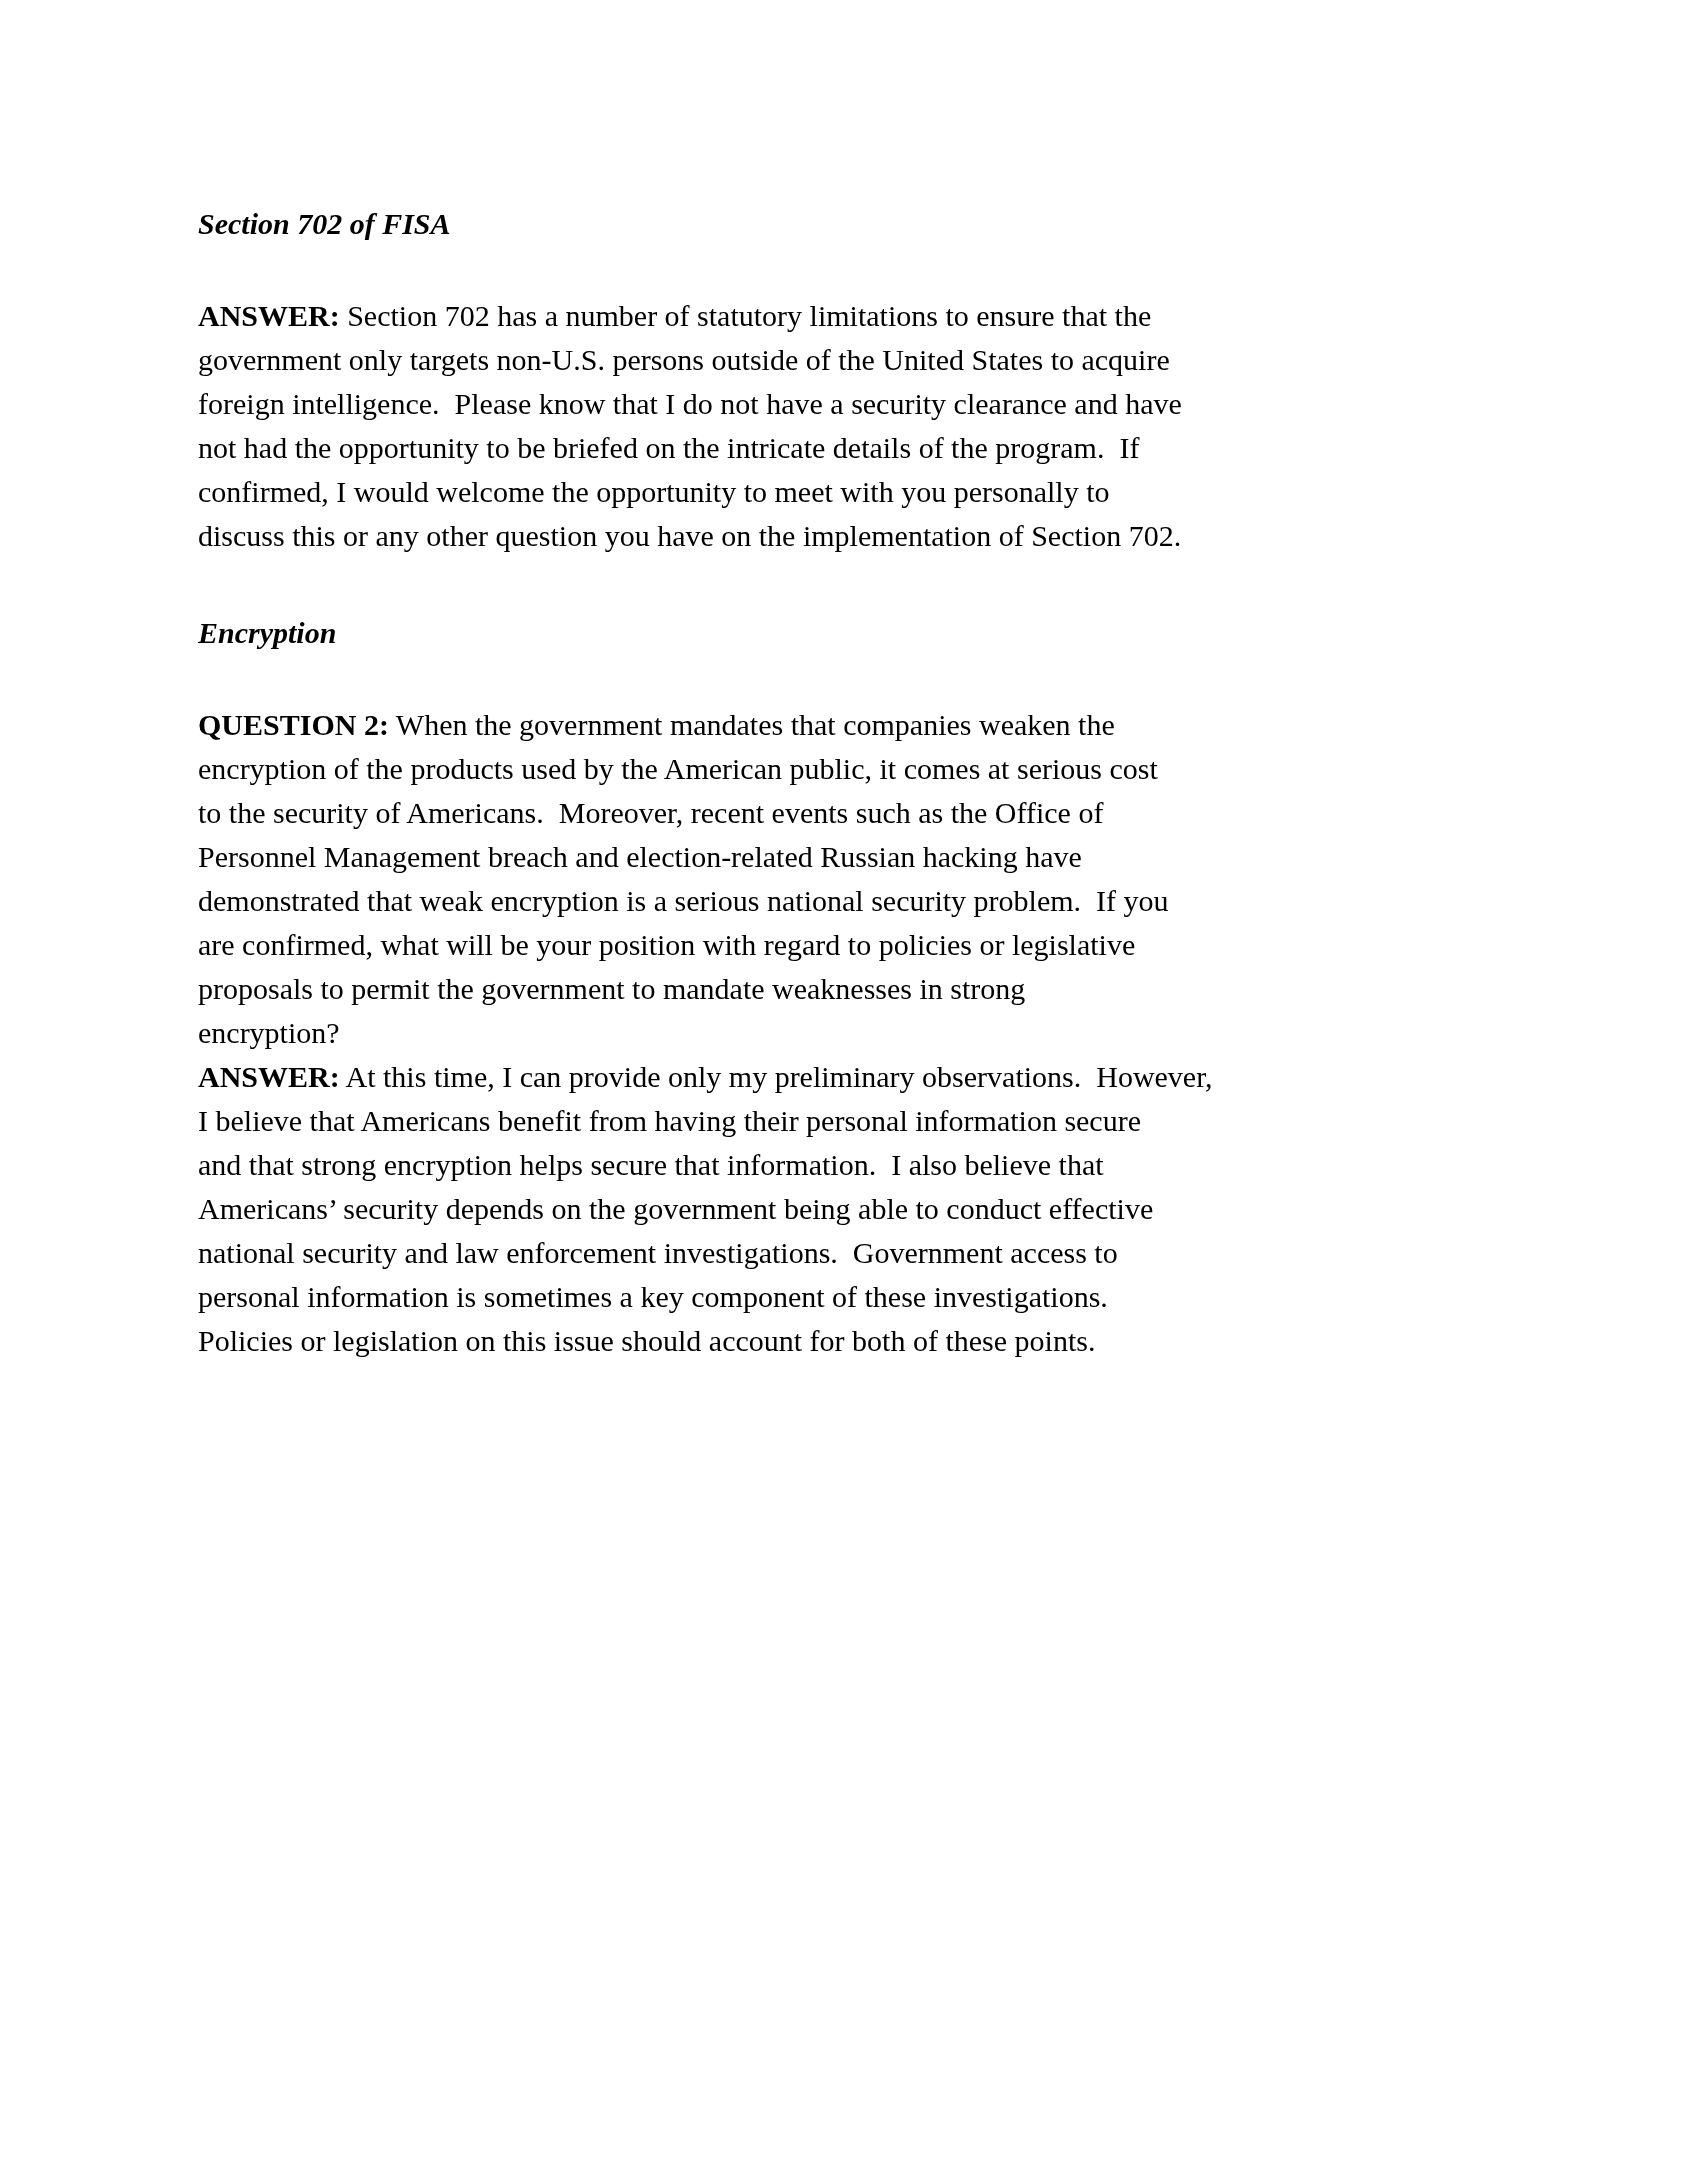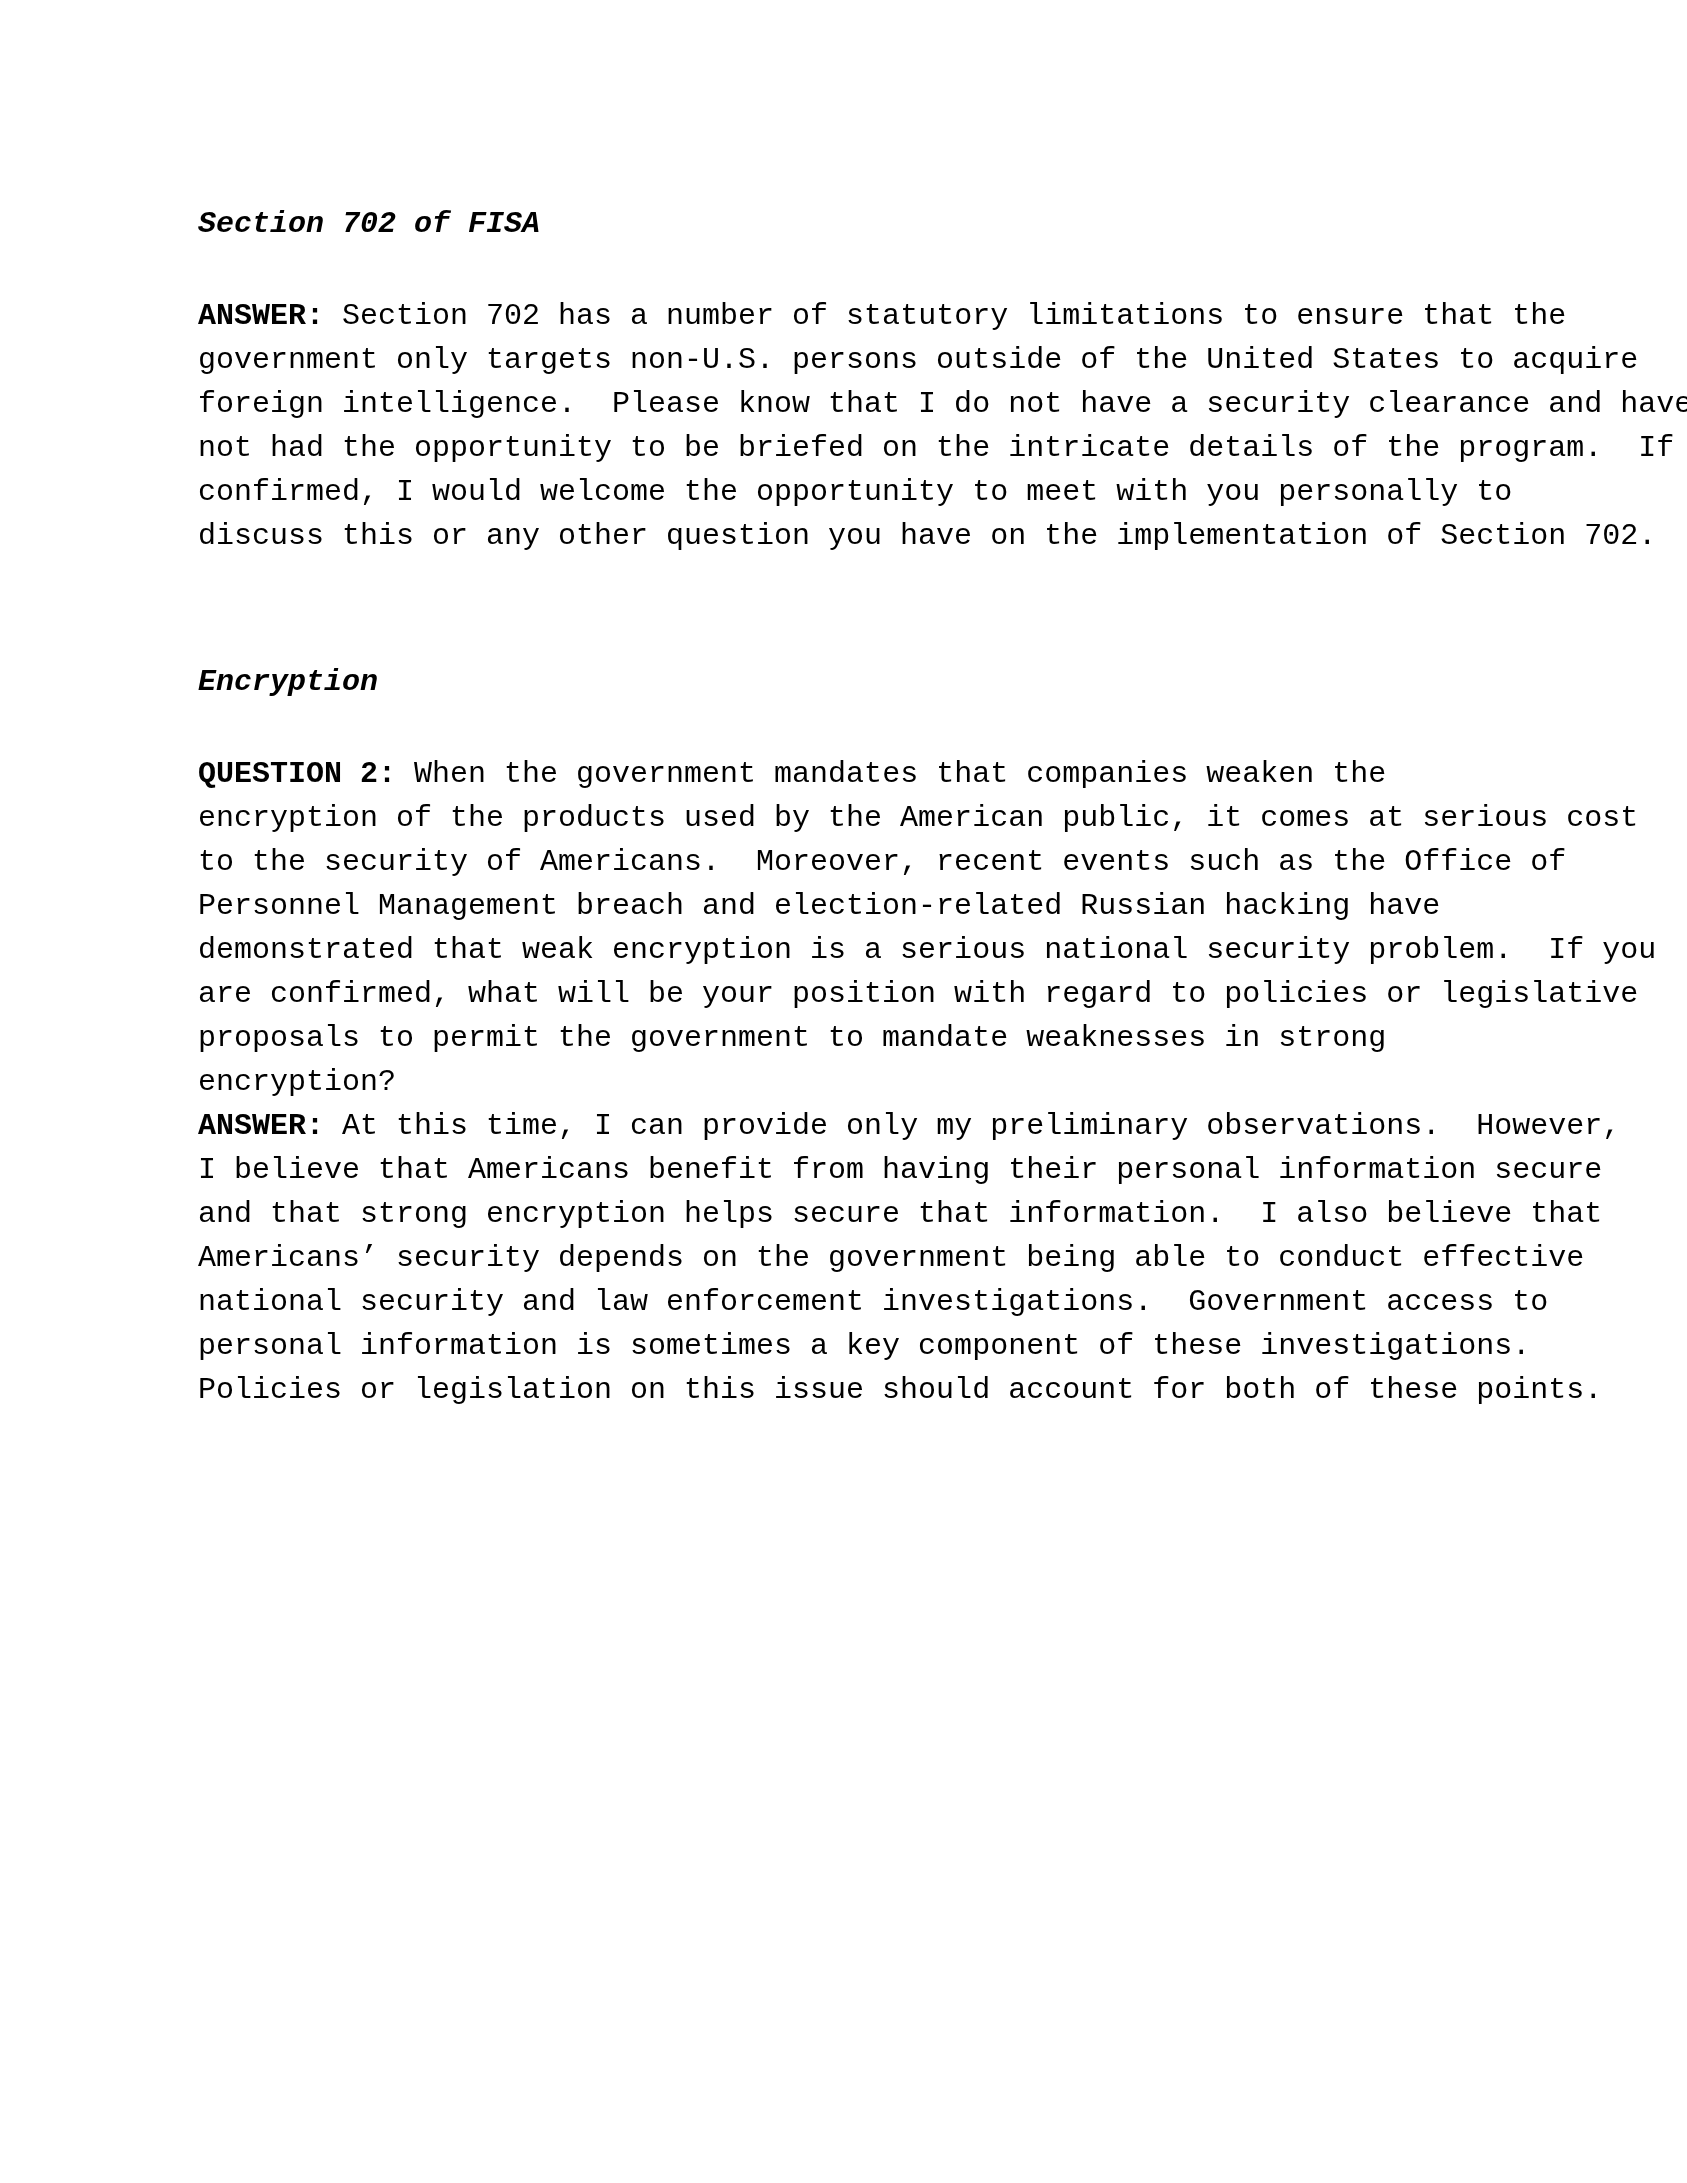--- a/index.html
+++ b/index.html
@@ -8,21 +8,21 @@
     padding: 0;
     background: #ffffff;
   }
   .page {
     position: relative;
     width: 1687px;
     height: 2183px;
     background: #ffffff;
     color: #000000;
     padding: 202px 198px 0 198px;
-    font-family: Liberation Mono, monospace;
+    font-family: Liberation Serif, serif;
     font-size: 30px;
     line-height: 44px;
     overflow: hidden;
   }
   .heading {
     margin: 0;
     font-size: 30px;
     font-weight: 700;
     font-style: italic;
     white-space: pre;
@@ -30,21 +30,21 @@
   .para {
     margin: 0;
     white-space: pre; 
   }
   .label {
     font-weight: 700;
     font-style: normal;
   }
   .mt-72  { margin-top: 48px; }
   .mt-84  { }
-  .mt-104 { margin-top: 102px; }
+  .mt-104 { margin-top: 53px; }
 </style>
 </head>
 <body>
 
 <div class="page">
 
   <h2 class="heading">Section 702 of FISA</h2>
 
 
   <p class="para mt-72"><span class="label">ANSWER:</span><span> Section 702 has a number of statutory limitations to ensure that the

